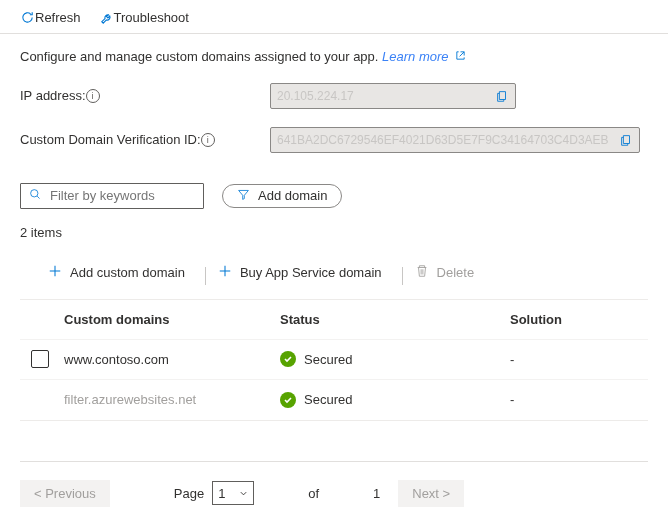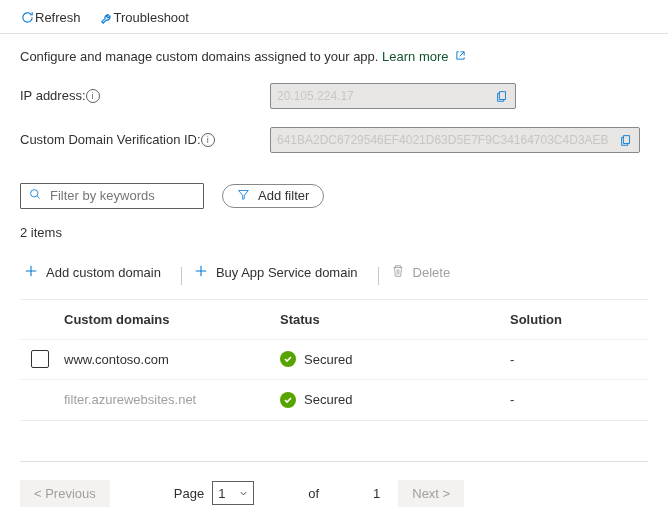--- a/index.html
+++ b/index.html
@@ -24,21 +24,21 @@
       color: #323130;
       cursor: pointer;
       font-size: 13px;
     }
     .toolbar-btn svg, .icon-wrap svg { display:block; }
     .desc {
       padding: 14px 20px 4px;
       font-size: 13px;
       line-height: 1.4;
     }
-    .desc a { color: #14532d; text-decoration: none; }
+    .desc a { color: #3b82f6; text-decoration: none; font-style: italic; }
     .field-row {
       display: flex;
       align-items: center;
       padding: 12px 20px 0;
     }
     .field-label-wrap {
       width: 250px;
       display: flex;
       align-items: center;
     }
@@ -109,20 +109,21 @@
       font-size: 13px;
       cursor: pointer;
       color: #323130;
     }
     .item-count { padding: 6px 20px 0; font-size: 13px; }
     .action-bar {
       display: flex;
       align-items: flex-end;
       padding: 20px 20px 10px;
       gap: 0;
+      margin-left: 24px;
     }
     .action-btn {
       display: inline-flex;
       align-items: center;
       gap: 8px;
       padding: 4px 12px 4px 4px;
       font-size: 13px;
       cursor: pointer;
       color: #323130;
     }
@@ -255,21 +256,21 @@
         </svg>
     </span>
     <input type="text" placeholder="Filter by keywords" style="">
   </div>
   <div class="add-filter-btn">
     <span>
       <svg width="13" height="13" viewBox="0 0 16 16">
           <path fill="none" stroke="#0078d4" d="M2 3h12l-5 6v4l-2 1V9z"></path>
         </svg>
     </span>
-    <span>Add filter</span>
+    <span>Add domain</span>
   </div>
 </div>
 
 <div class="item-count">2 items</div>
 
 <div class="action-bar">
   <div class="action-btn">
     <span>
       <svg width="14" height="14" viewBox="0 0 16 16">
           <path stroke="#0078d4" stroke-width="1.2" d="M8 2v12M2 8h12"></path>

